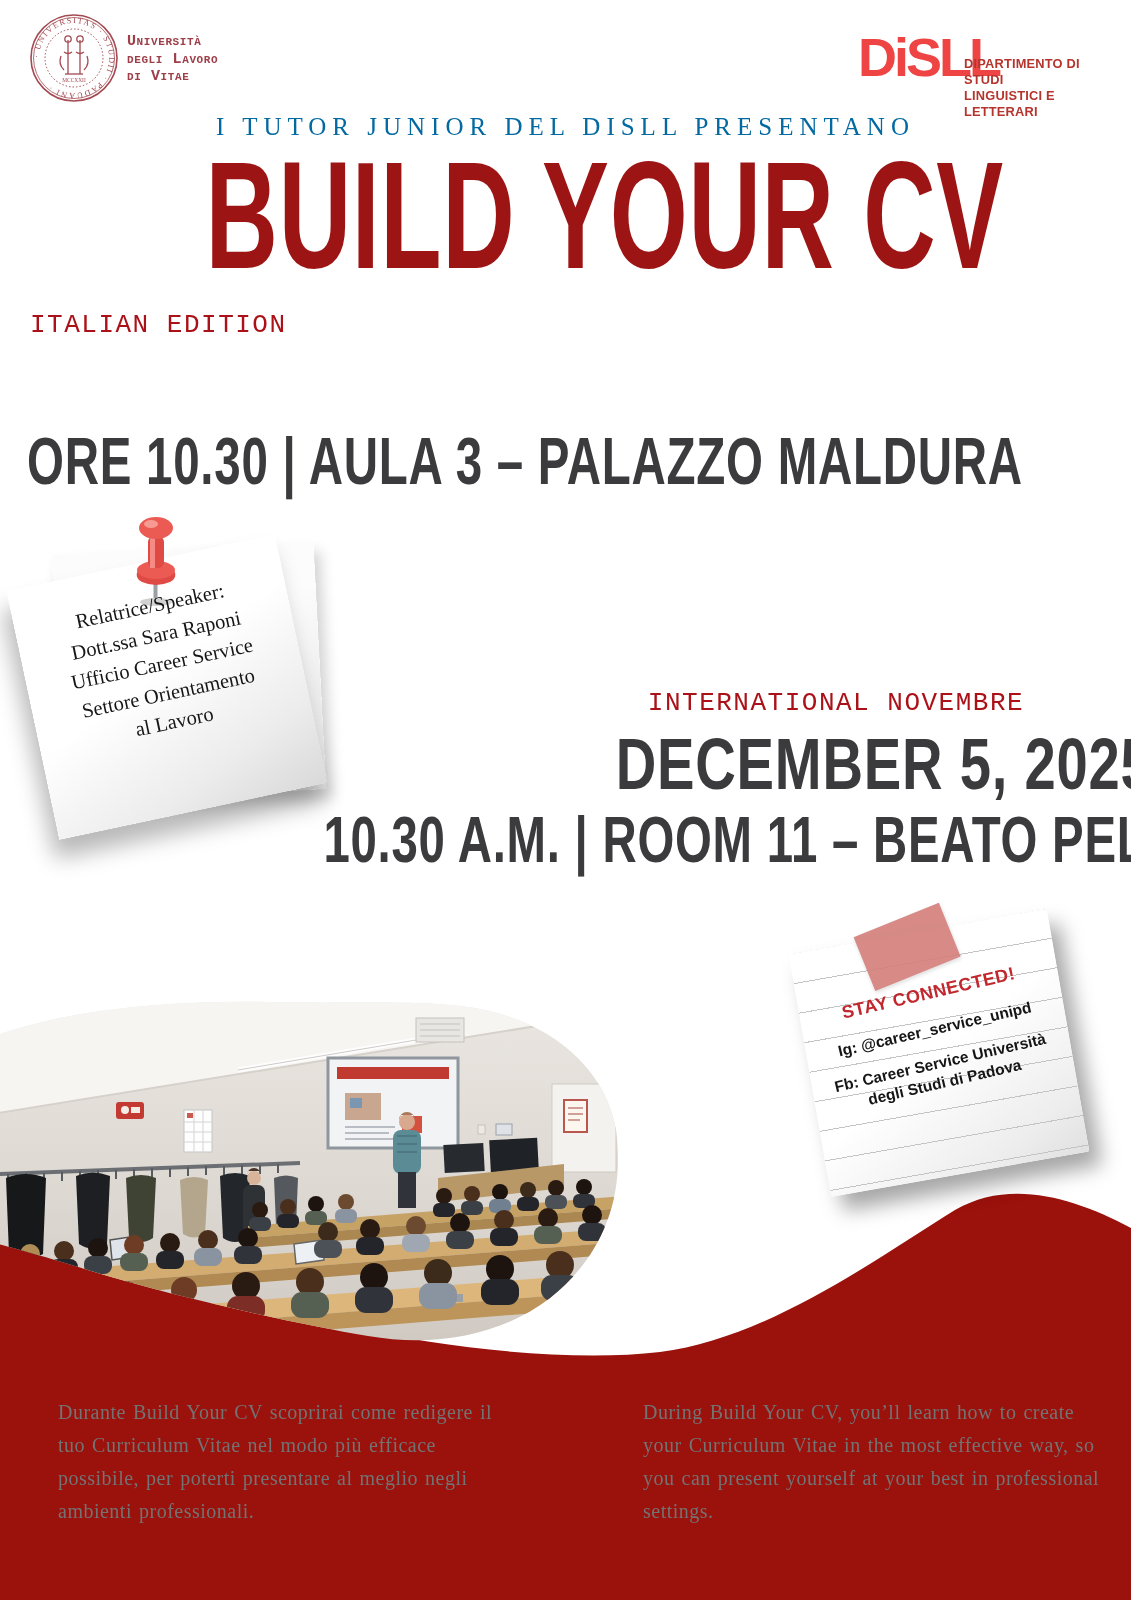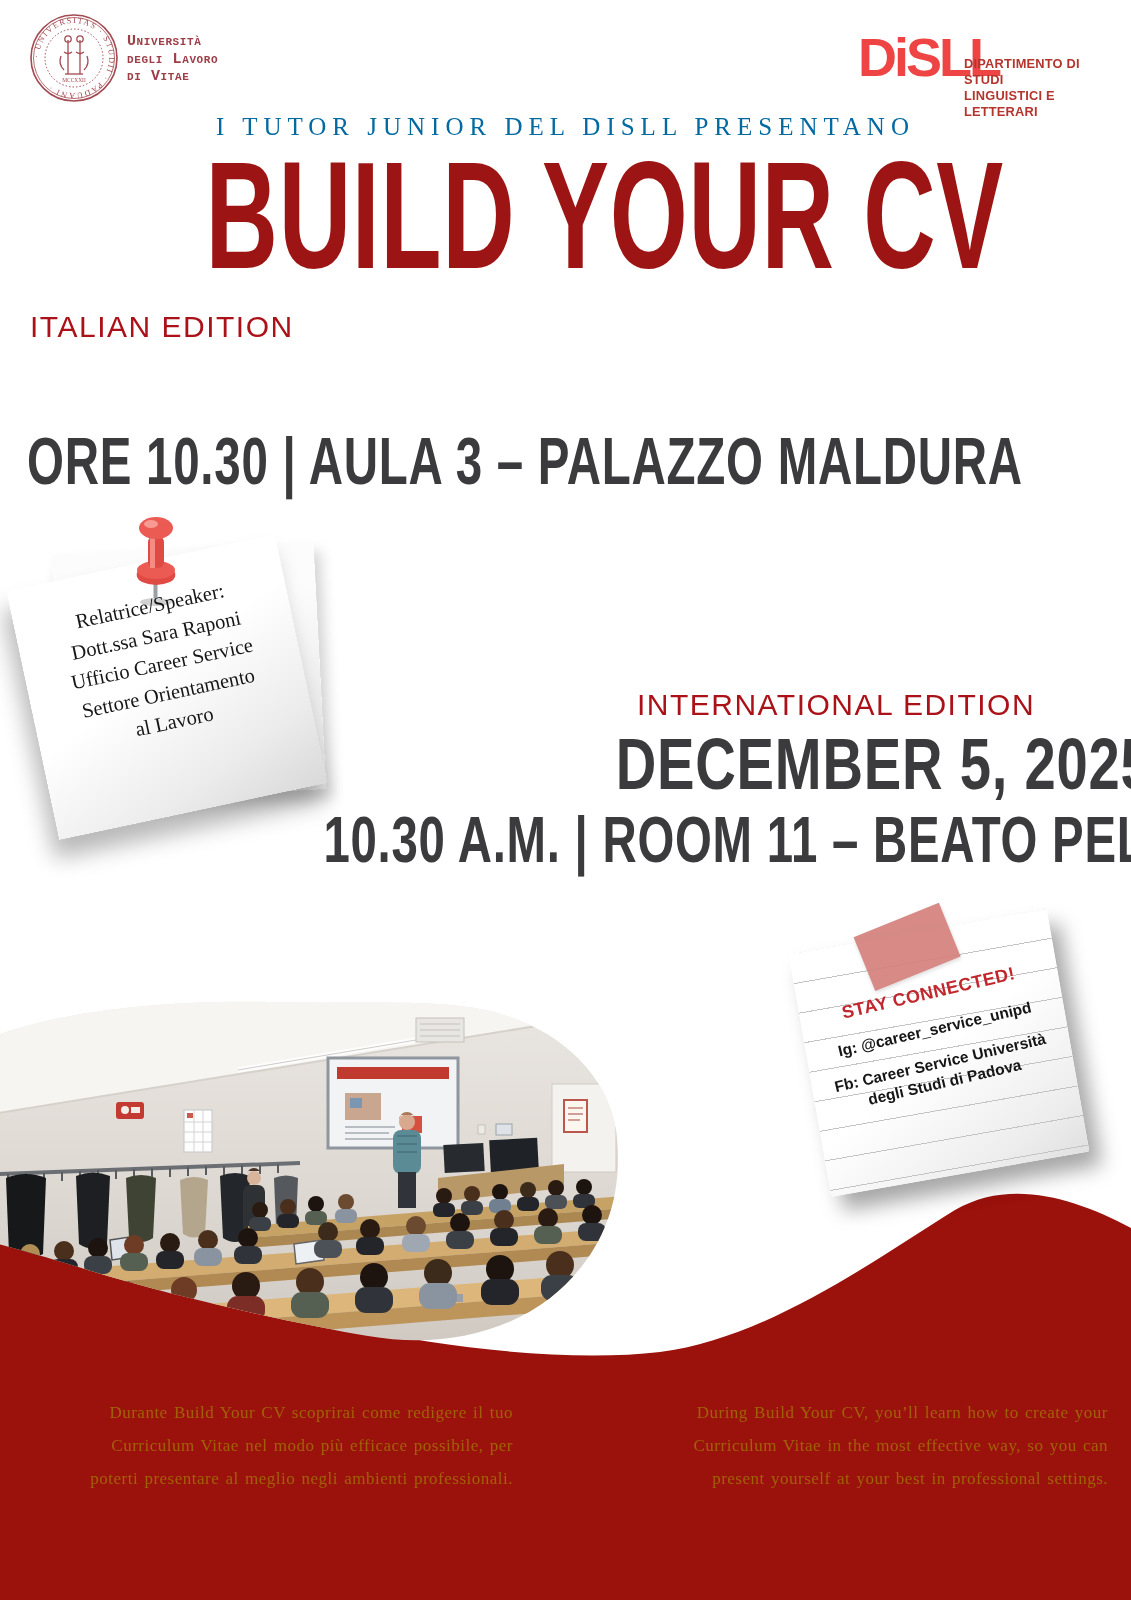--- a/index.html
+++ b/index.html
@@ -38,22 +38,22 @@
     position:absolute; left:0; top:140px; width:100%; text-align:right;
     line-height:150px; white-space:nowrap;
   }
   .title > span {
     display:inline-block; transform:scaleX(.66); transform-origin:50% 50%;
     font-family:"Liberation Sans", sans-serif; font-weight:800;
     font-size:152px; color:#9D1414; letter-spacing:1px;
   }
   
   .ed-label {
-    position:absolute; font-family:Liberation Sans, sans-serif;
-    font-size:30px; letter-spacing:1.5px; color:#AB1118; white-space:nowrap;
+    position:absolute; font-family:Liberation Mono, monospace;
+    font-size:26px; letter-spacing:1.5px; color:#AB1118; white-space:nowrap;
   }
   .big-line { position:absolute; white-space:nowrap; line-height:1; color:#3B3B3D; }
   .big-line > span {
     display:inline-block; font-family:"Liberation Sans", sans-serif;
     font-weight:800; letter-spacing:1px;
   }
   .it-label { left:30px; top:310px; }
   .it-date  { left:27px; top:352px; }
   .it-date  > span { font-size:72px; transform:scaleX(.75); transform-origin:0 50%; }
   .it-place { left:27px; top:428px; }
@@ -105,23 +105,23 @@
   }
   .sc-fb {
     margin-top:15px; text-align:center; transform:rotate(-3deg);
     font-weight:700; font-size:15.5px; line-height:20px; color:#151515;
   }
   
   .classroom { position:absolute; left:-2px; top:998px; width:650px; height:352px; z-index:3; }
   .wave { position:absolute; left:0; top:1130px; width:1131px; height:470px; z-index:1; }
   
   .desc {
-    position:absolute; top:1396px; z-index:6; text-align:right;
-    font-family:"Liberation Serif", serif; font-size:17px; line-height:33px;
-    letter-spacing:.5px; word-spacing:1.5px; color:#a16207;
+    position:absolute; top:1396px; z-index:6; text-align:left;
+    font-family:"Liberation Serif", serif; font-size:20px; line-height:33px;
+    letter-spacing:.5px; word-spacing:1.5px; color:#737373;
   }
   .desc-it { left:58px;  width:455px; }
   .desc-en { left:643px; width:465px; }
 </style>
 </head>
 <body>
 
 <div class="poster">
 
   <svg class="seal" viewBox="0 0 92 92">
@@ -181,21 +181,21 @@
     <ellipse cx="36" cy="92" rx="16" ry="4" fill="rgba(0,0,0,.18)"></ellipse>
     <rect x="33.5" y="72" width="4" height="16" fill="#9aa0a6"></rect>
     <path d="M18,60 q17,-12 36,0 q4,8 -4,12 q-14,6 -28,0 q-8,-4 -4,-12" fill="#E04A44"></path>
     <ellipse cx="36" cy="60" rx="19" ry="9" fill="#EC5A54"></ellipse>
     <rect x="28" y="26" width="16" height="32" rx="6" fill="#E04A44"></rect>
     <rect x="30" y="26" width="5" height="32" fill="#F58B84"></rect>
     <ellipse cx="36" cy="18" rx="17" ry="11" fill="#EC5A54"></ellipse>
     <ellipse cx="31" cy="14" rx="7" ry="4" fill="#F79B92"></ellipse>
   </svg>
 
-  <div class="ed-label int-label">INTERNATIONAL EDITION</div>
+  <div class="ed-label int-label">INTERNATIONAL NOVEMBRE</div>
   <div class="big-line int-date">
     <span>DECEMBER 5, 2025</span>
   </div>
   <div class="big-line int-place">
     <span>10.30 A.M. |  ROOM 11 – BEATO PELLEGRINO</span>
   </div>
 
   <div class="social-note">
     <div class="tape"></div>
     <div class="sc-title">STAY CONNECTED!</div>

